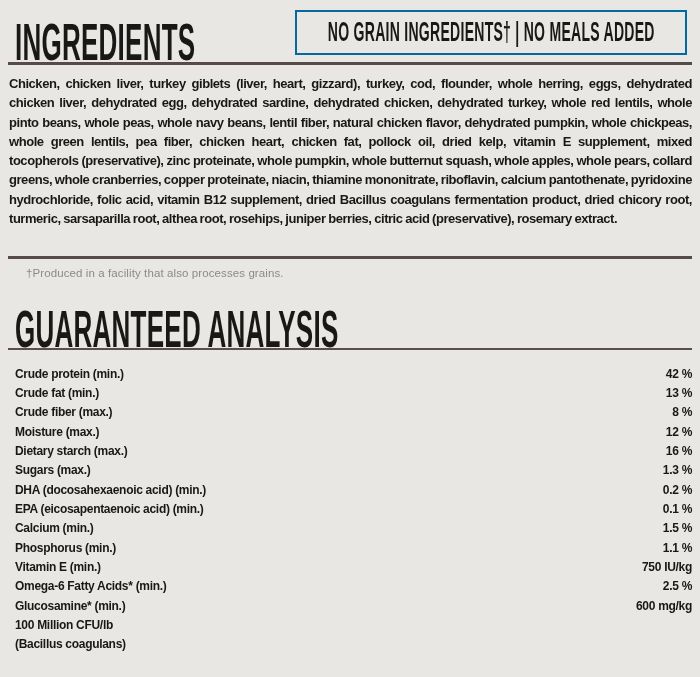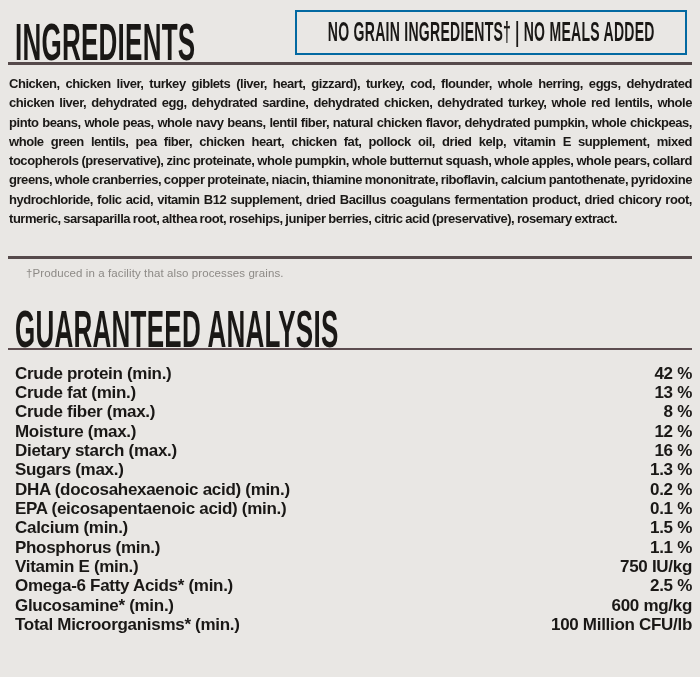--- a/index.html
+++ b/index.html
@@ -43,21 +43,21 @@
   }
 
   #footnote {
     position:absolute; top:267px; left:26px; margin:0;
     font-size:11.5px; color:#8d8a86; letter-spacing:0.1px;
   }
 
   #analysis-table { position:absolute; top:364px; left:15px; width:677px; }
   .row {
     display:flex; justify-content:space-between; align-items:center;
-    height:19.35px; font-size:17px; font-weight:bold; letter-spacing:-0.3px;
+    height:19.35px; font-size:12px; font-weight:bold; letter-spacing:-0.3px;
   }
   .row .val { text-align:right; white-space:nowrap; }
 </style>
 </head>
 <body>
 
 <h1 class="section-title" id="ingredients-title"><span class="condensed">INGREDIENTS</span></h1>
 
 <div class="badge-box">
   <span class="badge-text">NO GRAIN INGREDIENTS† | NO MEALS ADDED</span>
@@ -122,16 +122,19 @@
   </div>
   <div class="row">
     <span class="lbl">Omega-6 Fatty Acids* (min.)</span>
     <span class="val">2.5 %</span>
   </div>
   <div class="row">
     <span class="lbl">Glucosamine* (min.)</span>
     <span class="val">600 mg/kg</span>
   </div>
   <div class="row">
-    <span class="lbl">Total Microorganisms* (min.)</span>
     <span class="val">100 Million CFU/lb</span>
+  </div>
+  <div class="row">
+    <span class="lbl">(Bacillus coagulans)</span>
+    <span class="val"></span>
   </div>
 </div>
 
 </body></html>

